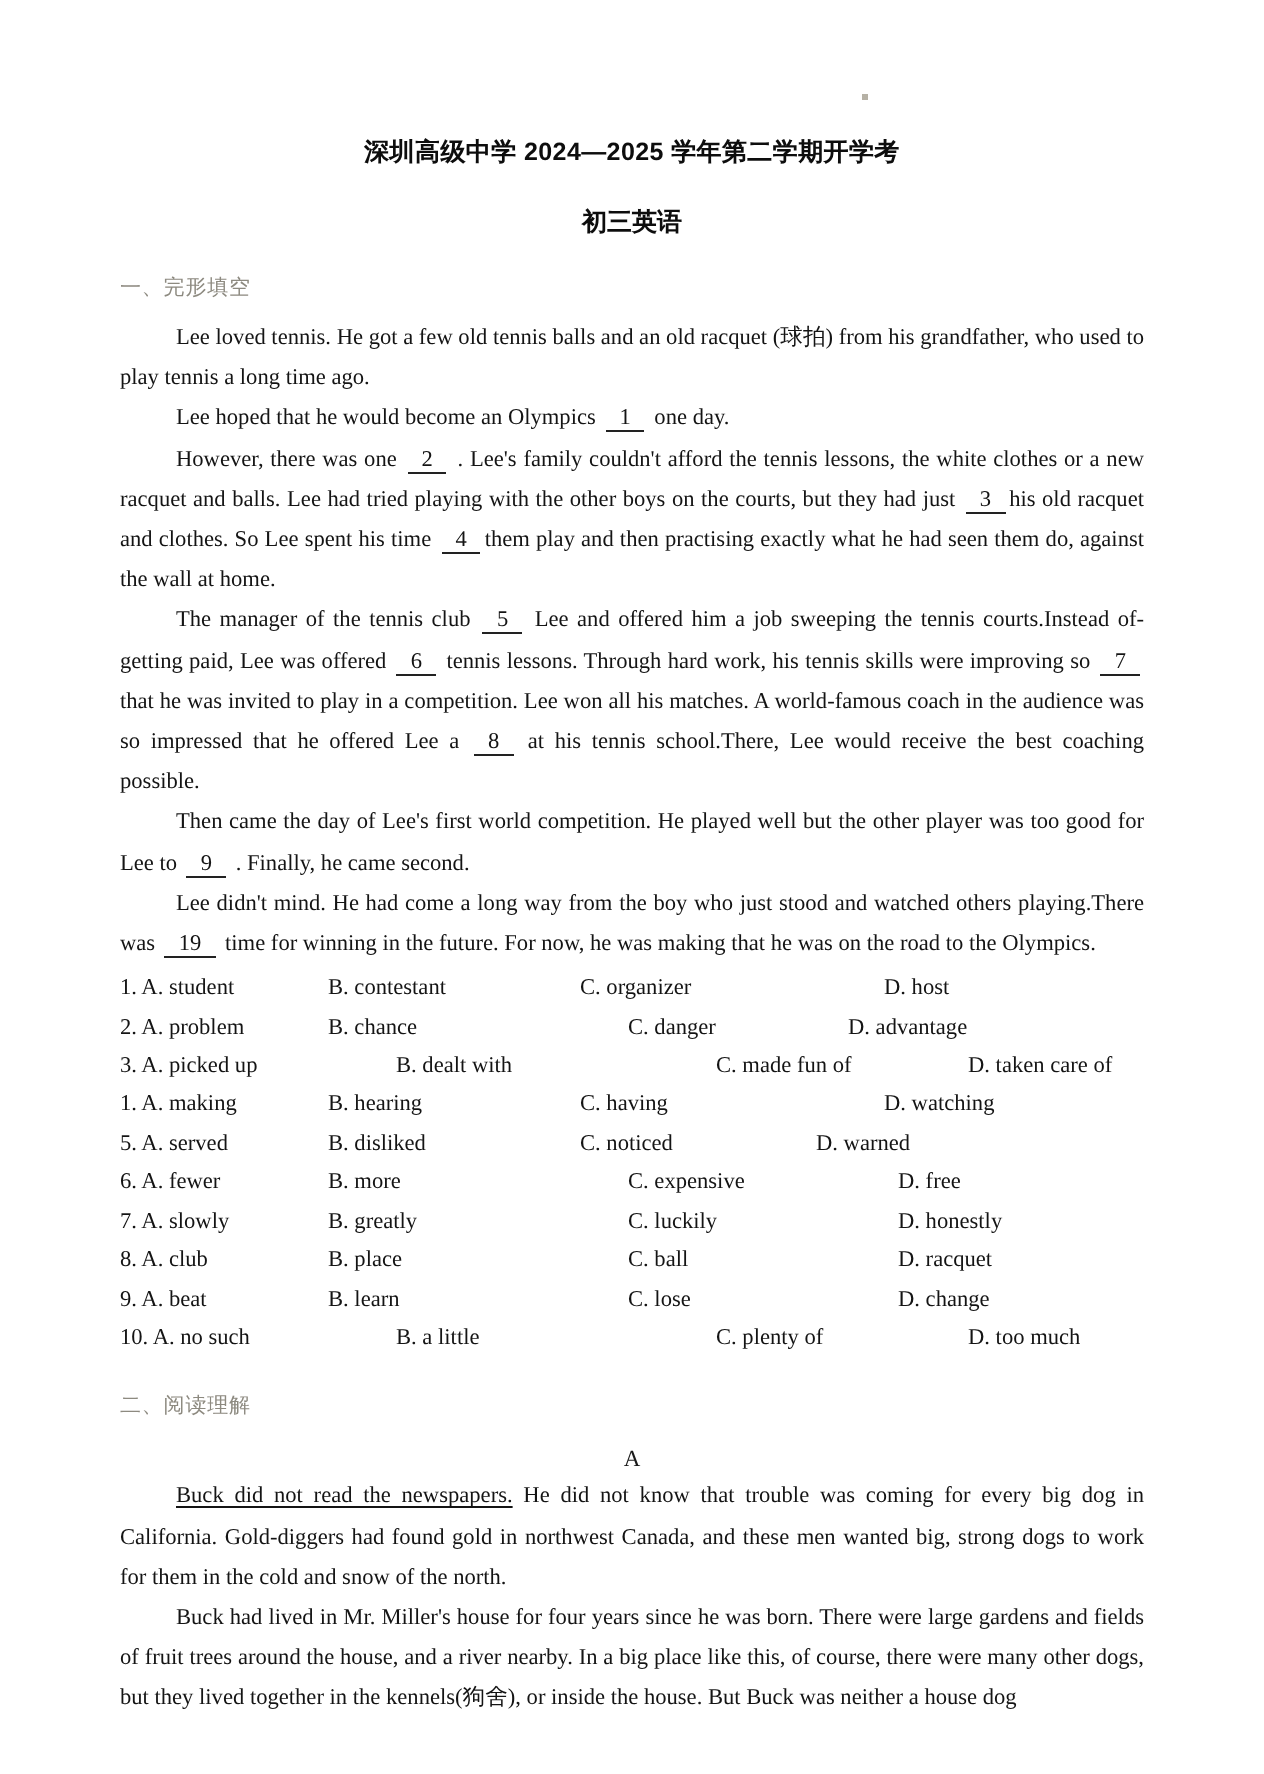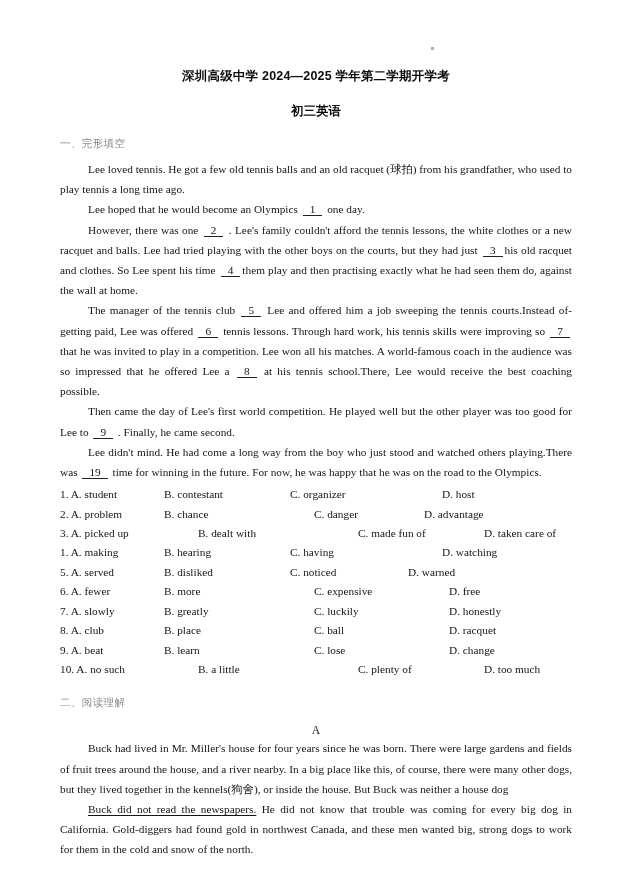--- a/index.html
+++ b/index.html
@@ -159,21 +159,21 @@
   <div class="content">
 
     <div class="sec-head">一、完形填空</div>
 
     <div id="cloze-paragraphs">
         <p class="para first"><span>Lee loved tennis. He got a few old tennis balls and an old racquet (球拍) from his grandfather, who used to play tennis a long time ago.</span></p>
         <p class="para"><span>Lee hoped that he would become an Olympics </span><span class="blank">1</span><span> one day.</span></p>
         <p class="para"><span>However, there was one </span><span class="blank">2</span><span> . Lee's family couldn't afford the tennis lessons, the white clothes or a new racquet and balls. Lee had tried playing with the other boys on the courts, but they had just </span><span class="blank">3</span><span>his old racquet and clothes. So Lee spent his time </span><span class="blank">4</span><span>them play and then practising exactly what he had seen them do, against the wall at home.</span></p>
         <p class="para"><span>The manager of the tennis club </span><span class="blank">5</span><span> Lee and offered him a job sweeping the tennis courts.Instead of-getting paid, Lee was offered </span><span class="blank">6</span><span> tennis lessons. Through hard work, his tennis skills were improving so </span><span class="blank">7</span><span> that he was invited to play in a competition. Lee won all his matches. A world-famous coach in the audience was so impressed that he offered Lee a </span><span class="blank">8</span><span> at his tennis school.There, Lee would receive the best coaching possible.</span></p>
         <p class="para"><span>Then came the day of Lee's first world competition. He played well but the other player was too good for Lee to </span><span class="blank">9</span><span> . Finally, he came second.</span></p>
-        <p class="para"><span>Lee didn't mind. He had come a long way from the boy who just stood and watched others playing.There was </span><span class="blank">19</span><span> time for winning in the future. For now, he was happy that he was on the road to the Olympics.</span></p>
+        <p class="para"><span>Lee didn't mind. He had come a long way from the boy who just stood and watched others playing.There was </span><span class="blank">19</span><span> time for winning in the future. For now, he was making that he was on the road to the Olympics.</span></p>
       </div>
 
     <div class="opts" id="option-rows">
         <div class="opt-row mid">
           <span class="c0">1. A. student</span>
           <span class="c1">B. contestant</span>
           <span class="c2">C. organizer</span>
           <span class="c3">D. host</span>
         </div>
         <div class="opt-row mid2">
@@ -229,20 +229,20 @@
           <span class="c1">B. a little</span>
           <span class="c2">C. plenty of</span>
           <span class="c3">D. too much</span>
         </div>
       </div>
 
     <div class="sec-head">二、阅读理解</div>
 
     <div class="center-letter">A</div>
 
+    <p class="para"><span class="uline">Buck did not read the newspapers.</span><span> He did not know that trouble was coming for every big dog in California. Gold-diggers had found gold in northwest Canada, and these men wanted big, strong dogs to work for them in the cold and snow of the north.</span></p>
+
     <p class="para">Buck had lived in Mr. Miller's house for four years since he was born. There were large gardens and fields of fruit trees around the house, and a river nearby. In a big place like this, of course, there were many other dogs, but they lived together in the kennels(狗舍), or inside the house. But Buck was neither a house dog</p>
 
-    <p class="para"><span class="uline">Buck did not read the newspapers.</span><span> He did not know that trouble was coming for every big dog in California. Gold-diggers had found gold in northwest Canada, and these men wanted big, strong dogs to work for them in the cold and snow of the north.</span></p>
-
   </div>
 
 
 </div>
 
 </body></html>

